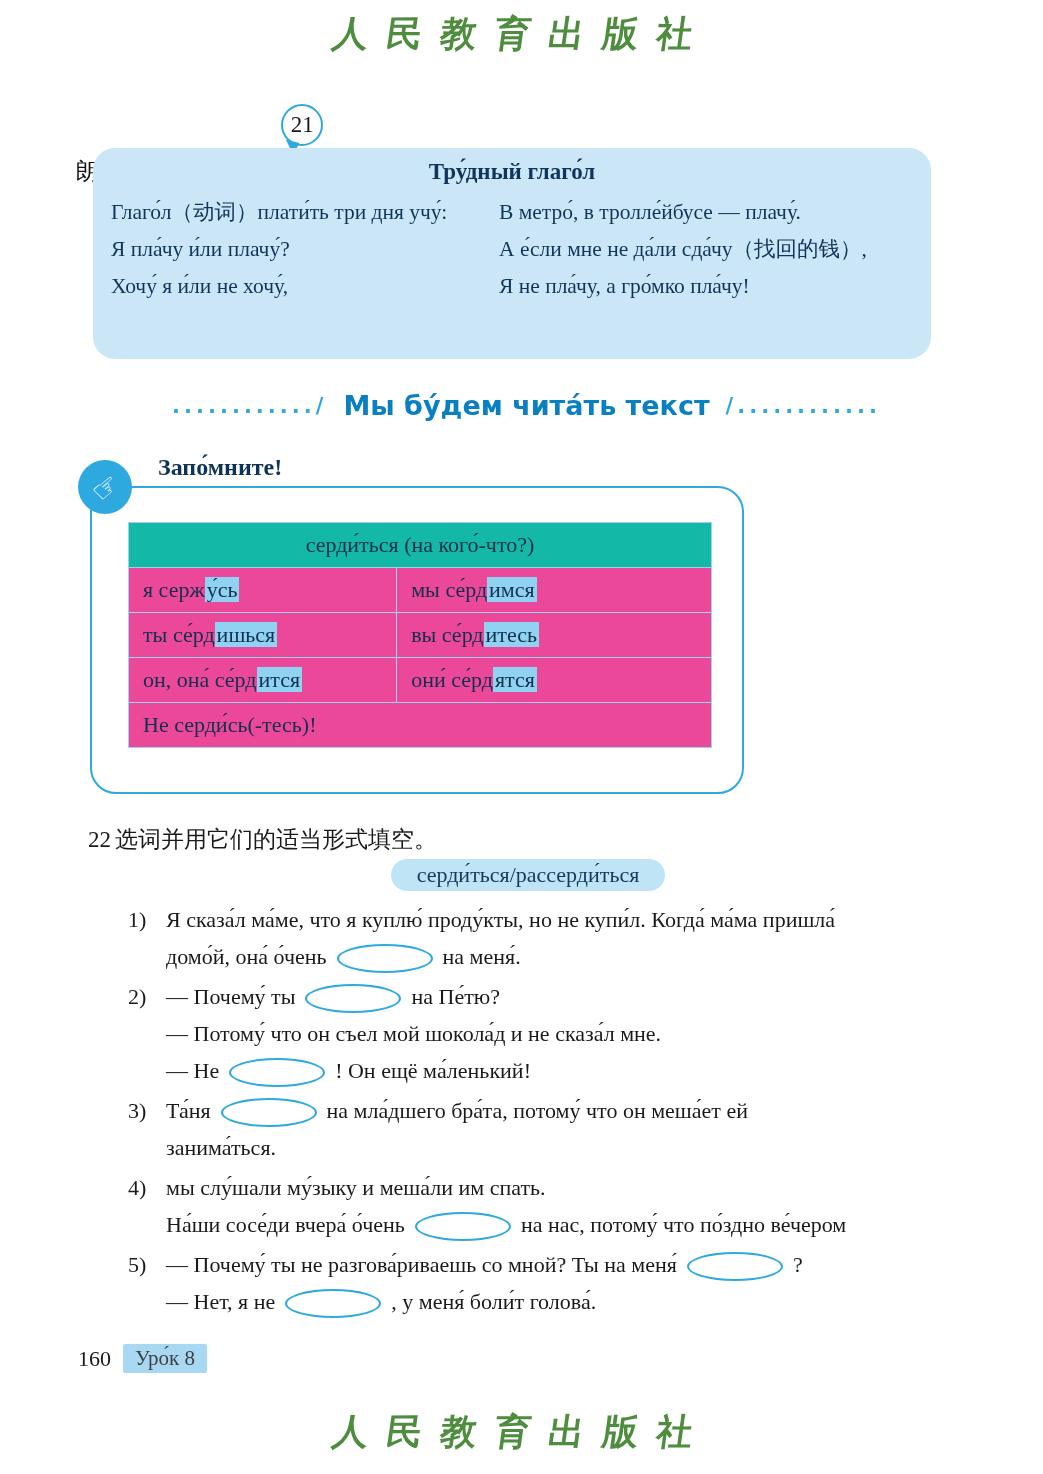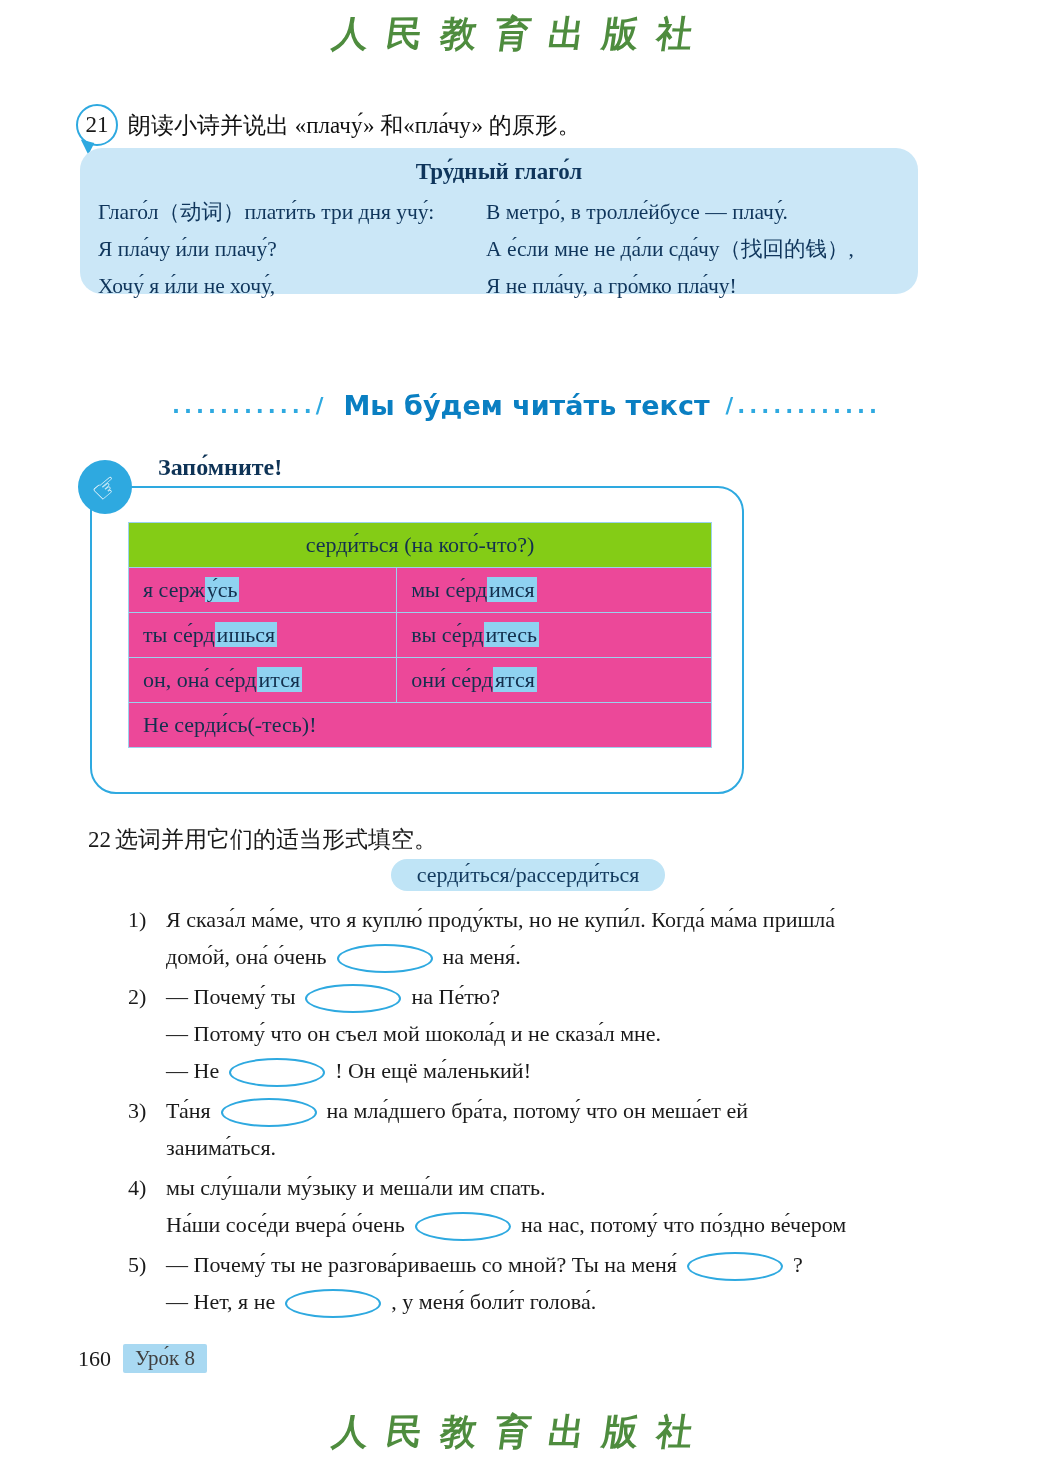--- a/index.html
+++ b/index.html
@@ -14,38 +14,38 @@
   .logo {
     position:absolute; left:0; width:100%; text-align:center;
     color:#4e8c3e; font-weight:bold; font-size:36px; letter-spacing:18px;
     transform:skewX(-8deg);
     font-family:"DejaVu Sans", sans-serif;
   }
   .logo-top { top:10px; }
   .logo-bottom { top:1408px; }
 
   
-  .ex21-header { position:absolute; top:104px; left:76px; display:flex; align-items:center; gap:10px; }
+  .ex21-header { position:absolute; top:104px; left:76px; display:flex; align-items:center; gap:10px;flex-direction:column; }
   .badge21 {
     position:relative; flex:none; width:42px; height:42px;
     border:2.5px solid #2ea9e0; border-radius:50%;
     display:flex; align-items:center; justify-content:center;
     font-size:23px; background:#fff;
   }
   .badge21::after {
     content:""; position:absolute; left:1px; bottom:-10px;
     width:0; height:0;
     border-left:11px solid transparent; border-right:3px solid transparent;
     border-top:13px solid #2ea9e0; transform:rotate(14deg);
   }
   .ex21-text { font-size:23px; color:#111; }
 
   
   .poem-box {
-    position:absolute; top:148px; left:80px; width:838px; height:146px;
+    position:absolute; top:148px; left:93px; width:838px; height:211px;
     background:#cbe7f7; border-radius:22px; padding:11px 16px 0 16px;
   }
   .poem-title { text-align:center; font-weight:bold; font-size:23px; color:#0f355b; margin-bottom:9px; }
   .poem-cols { display:flex; }
   .poem-col-left { width:390px; padding-left:2px; }
   .poem-col-right { flex:1; }
   .poem-line { font-size:21.5px; color:#0f355b; line-height:37px; white-space:nowrap; }
 
   
   .divider { position:absolute; top:390px; left:5px; width:100%; text-align:center; white-space:nowrap; }
@@ -71,21 +71,21 @@
   .remember-icon .glyph { font-size:30px; transform:rotate(-40deg); font-style:normal; }
   .remember-label {
     position:absolute; top:-34px; left:66px; z-index:2;
     font-size:24px; font-weight:bold; color:#0e3356; background:transparent;
   }
   .conj-table {
     position:absolute; top:34px; left:36px; width:584px;
     border-collapse:collapse; font-size:22px; color:#13304e;
   }
   .conj-table td { border:1.5px solid #9bd2ee; padding:9px 14px; background:#ec4899; }
-  .conj-table td.t-head { background:#84cc16; text-align:center; }
+  .conj-table td.t-head { background:#14b8a6; text-align:center; }
   .conj-table td.c-left { width:46%; }
   .hl { background:#8fd2f1; padding:0 2px; }
 
   
   .ex22 { position:absolute; top:824px; left:88px; width:880px; font-size:22px; color:#1a1a1a; }
   .ex22-header { display:flex; gap:4px; font-size:23px; align-items:baseline; }
   .word-bank-wrap { text-align:center; margin-top:4px; }
   .word-bank {
     display:inline-block; background:#bfe4f6; color:#123a5e;
     border-radius:17px; padding:3px 26px; font-size:22px;

